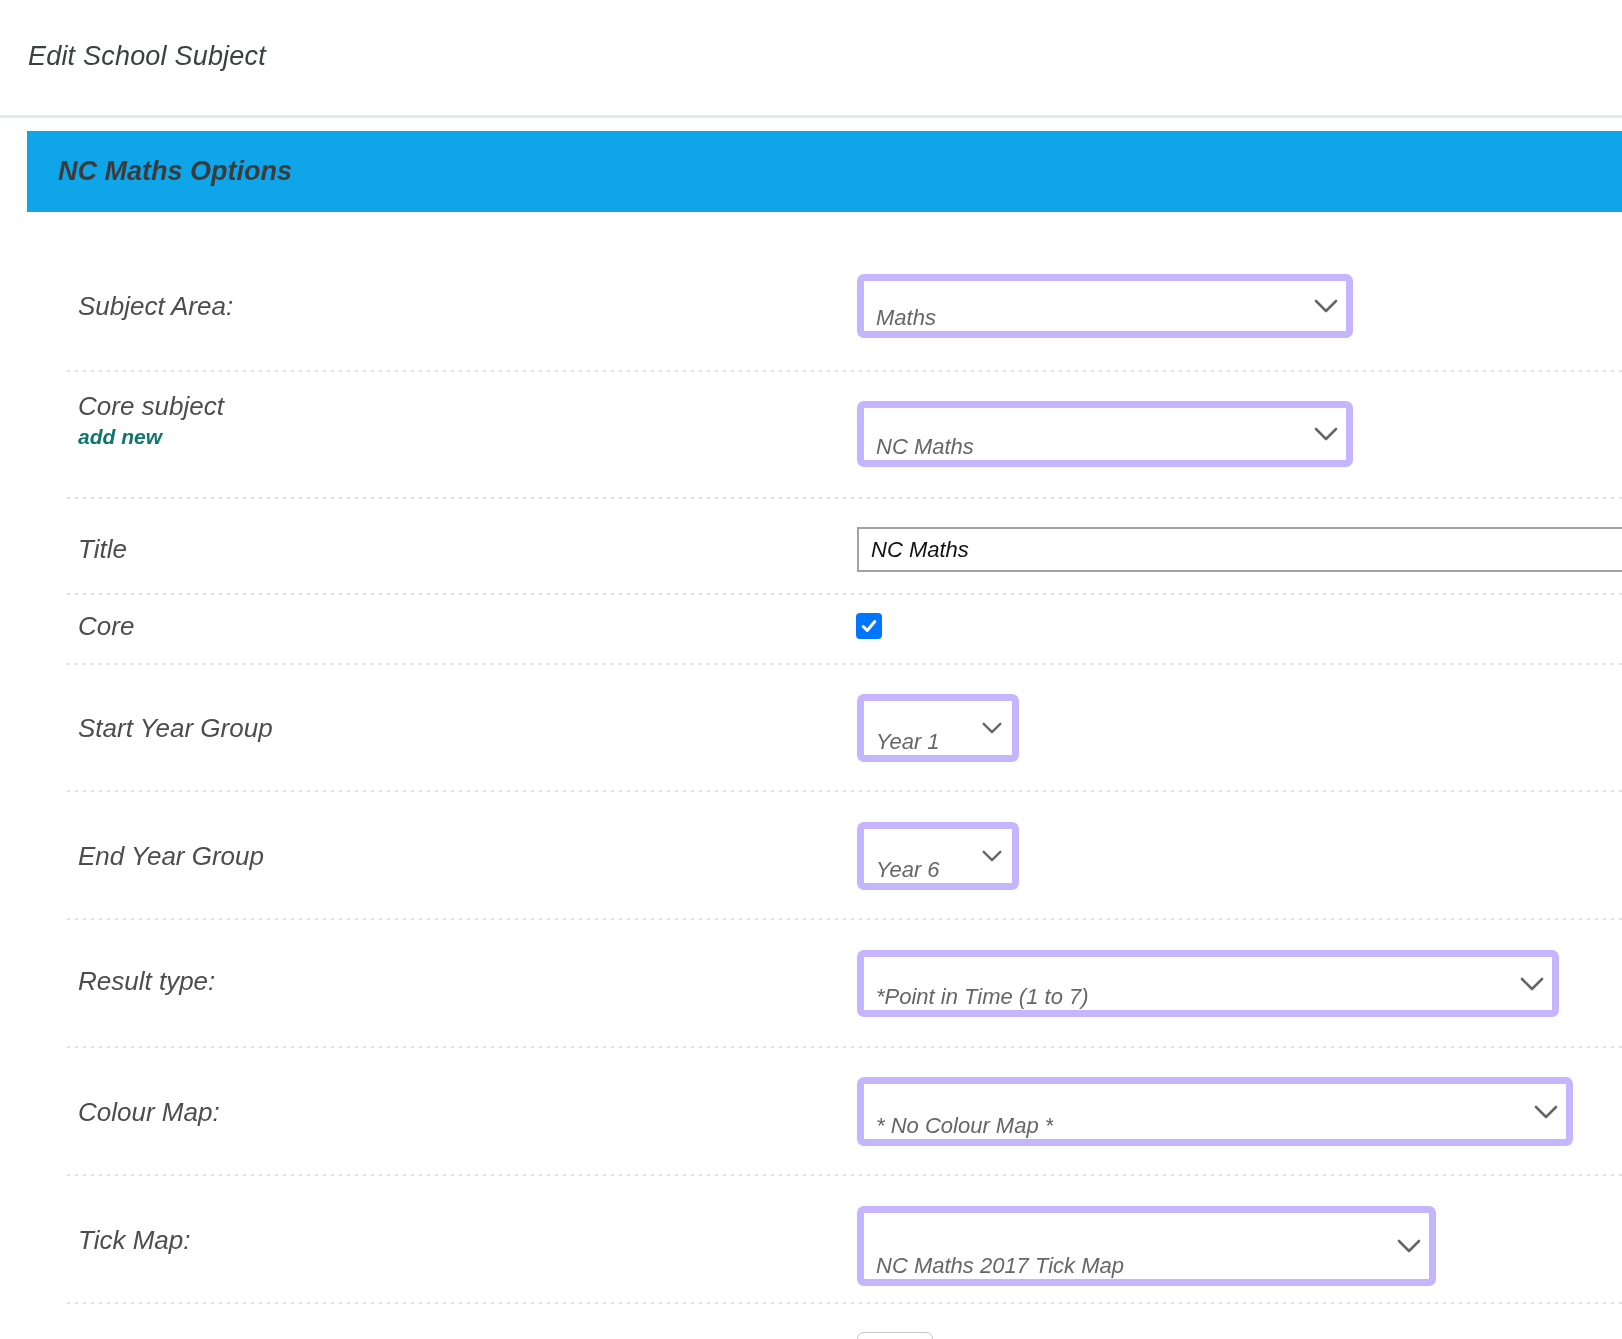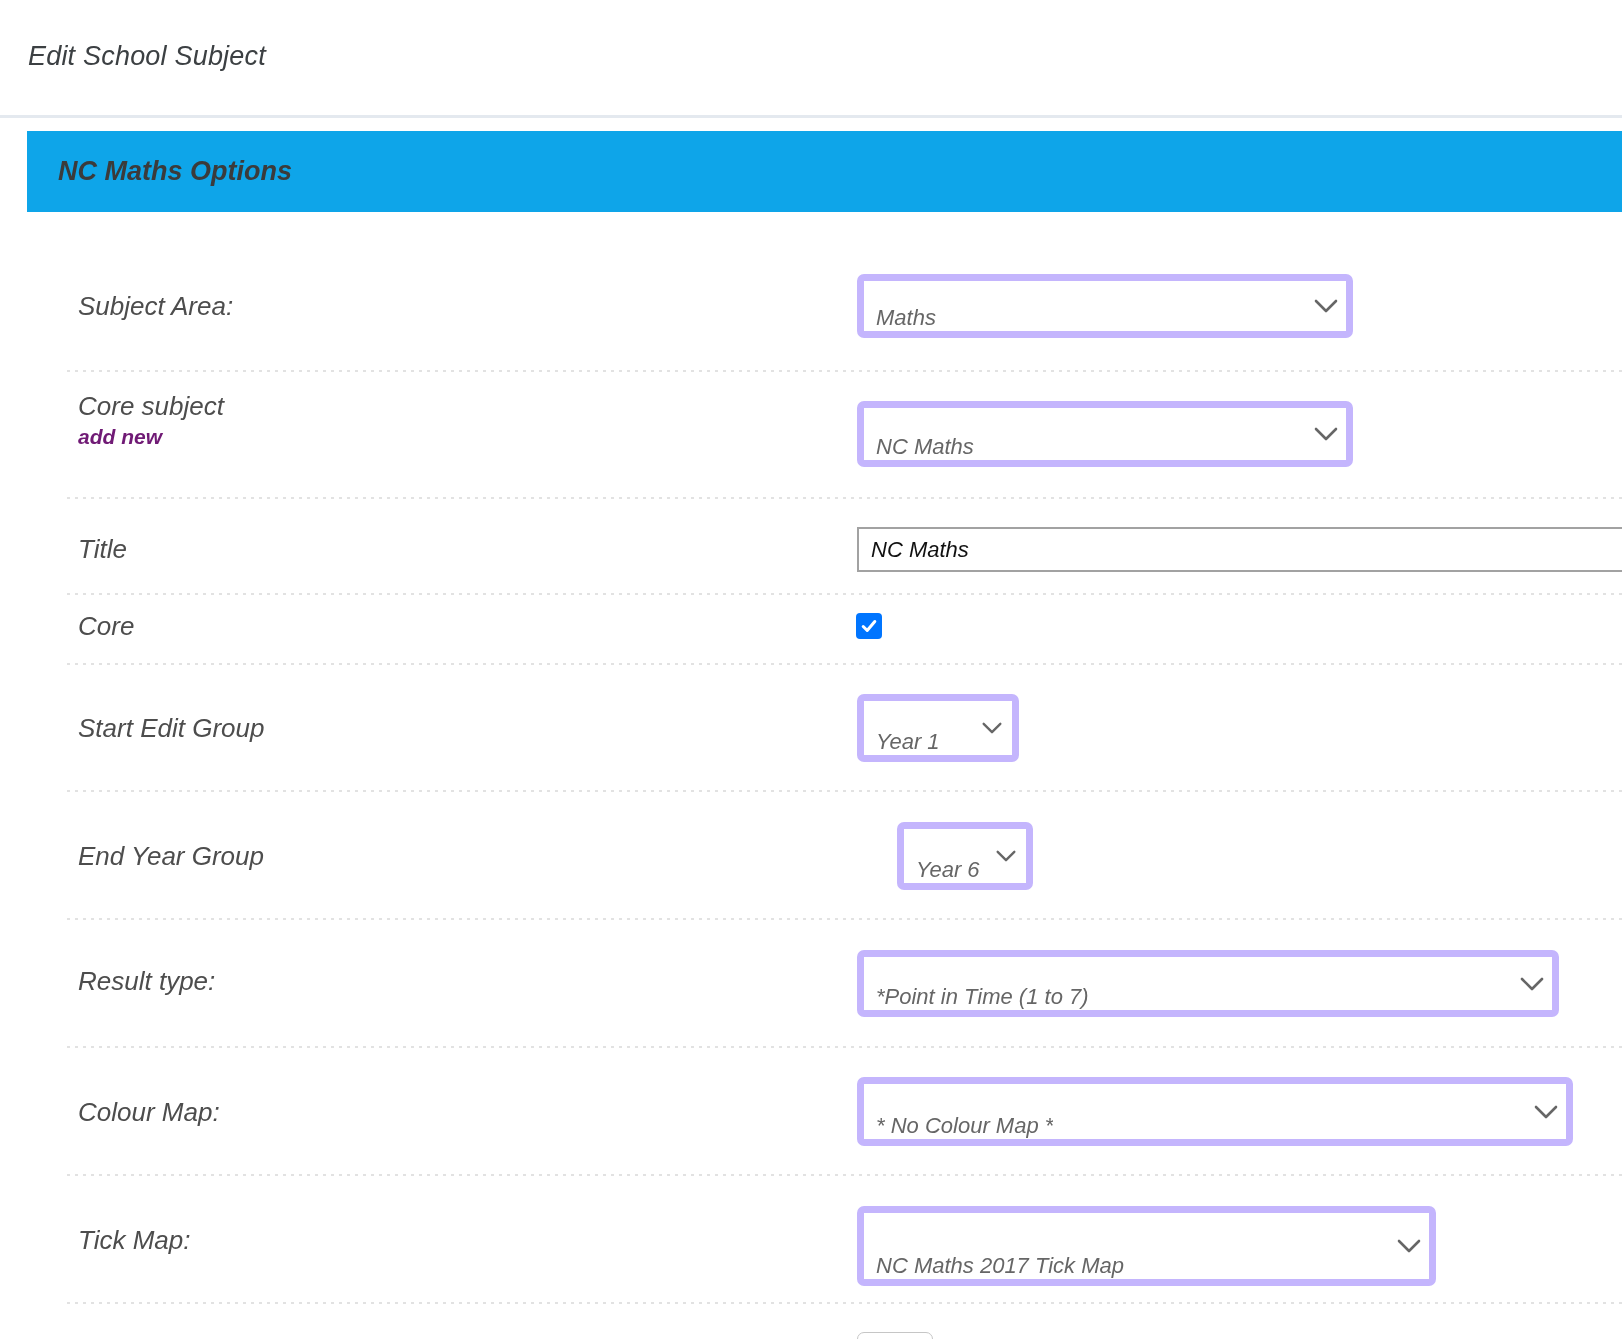--- a/index.html
+++ b/index.html
@@ -21,21 +21,21 @@
     margin-left:31px;font-size:27px;font-weight:bold;color:#3b3b3b;
   }
   .sep{
     height:2px;left:67px;width:1555px;
     background:repeating-linear-gradient(90deg,#e2e2e2 0 3px,transparent 3px 8px);
   }
   .flabel{
     left:78px;font-size:26px;line-height:30px;color:#4d4d4d;white-space:nowrap;
   }
   .addnew{
-    left:78px;font-size:21px;line-height:26px;font-weight:bold;color:#701a75;
+    left:78px;font-size:21px;line-height:26px;font-weight:bold;color:#0f766e;
     white-space:nowrap;cursor:pointer;
   }
   .sel{
     background:#fff;border:7px solid #c4b5fd;border-radius:7px;
     display:flex;align-items:flex-end;box-sizing:border-box;cursor:pointer;
   }
   .sel .val{
     padding-left:12px;font-size:22px;color:#666;white-space:nowrap;
     overflow:hidden;
   }
@@ -97,30 +97,30 @@
 <div class="abs flabel" style="top:534px">Title</div>
 <input class="abs txt-input" style="left: 857px; top: 527px; width: 800px; height: 45px;" type="text" value="NC Maths">
 
 <div class="abs flabel" style="top:611px">Core</div>
 <div class="abs checkbox" style="left:856px;top:613px">
   <svg width="18" height="18" viewBox="0 0 18 18">
     <polyline points="3.2,9.5 7.2,13.5 14.8,4.5" fill="none" stroke="#fff" stroke-width="3" stroke-linecap="round" stroke-linejoin="round"></polyline>
   </svg>
 </div>
 
-<div class="abs flabel" style="top:713px">Start Edit Group</div>
+<div class="abs flabel" style="top:713px">Start Year Group</div>
 <div class="abs sel" style="left:857px;top:694px;width:162px;height:68px">
   <span class="val">Year 1</span>
   <svg class="chev" style="width:20px;height:12px;right:10px" viewBox="0 0 24 14">
     <polyline points="2,2 12,12 22,2" fill="none" stroke="#666" stroke-width="2.8" stroke-linecap="round" stroke-linejoin="round"></polyline>
   </svg>
 </div>
 
 <div class="abs flabel" style="top:841px">End Year Group</div>
-<div class="abs sel" style="left:897px;top:822px;width:136px;height:68px">
+<div class="abs sel" style="left:857px;top:822px;width:162px;height:68px">
   <span class="val">Year 6</span>
   <svg class="chev" style="width:20px;height:12px;right:10px" viewBox="0 0 24 14">
     <polyline points="2,2 12,12 22,2" fill="none" stroke="#666" stroke-width="2.8" stroke-linecap="round" stroke-linejoin="round"></polyline>
   </svg>
 </div>
 
 <div class="abs flabel" style="top:966px">Result type:</div>
 <div class="abs sel" style="left:857px;top:950px;width:702px;height:67px">
   <span class="val">*Point in Time (1 to 7)</span>
   <svg class="chev" viewBox="0 0 24 14">

